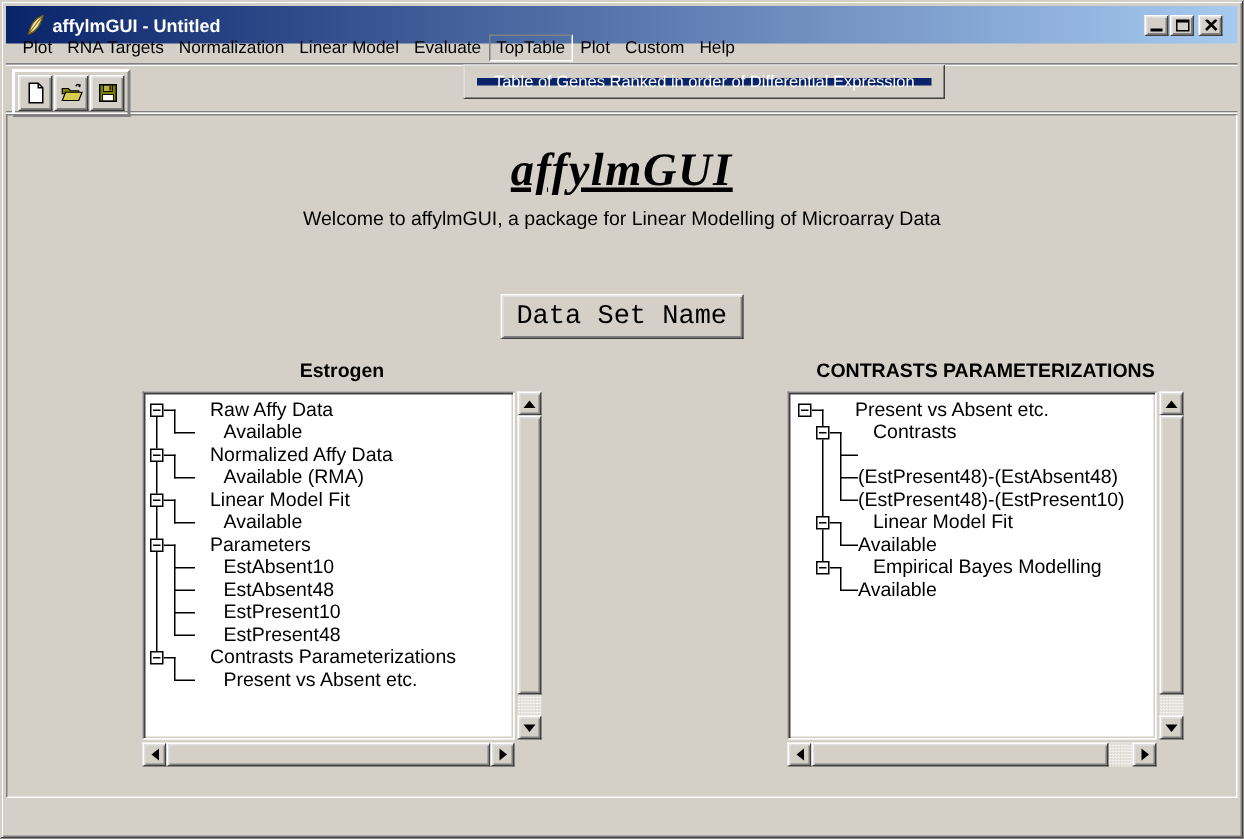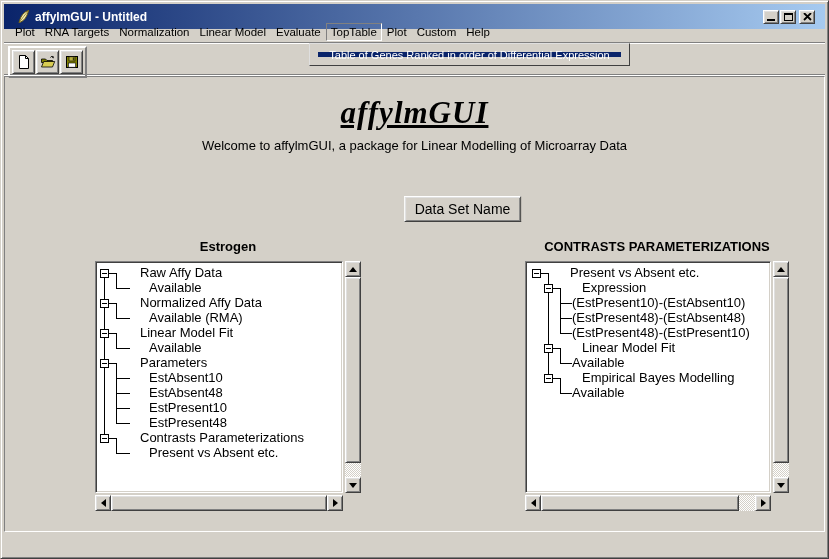--- a/index.html
+++ b/index.html
@@ -72,24 +72,24 @@
     border:1px solid;border-color:#808080 #ffffff #ffffff #808080;
   }
   .heading{
     position:absolute;top:18px;left:0;right:0;text-align:center;
     font-family:"Liberation Serif",serif;font-weight:bold;font-style:italic;
     font-size:31px;letter-spacing:1px;text-decoration:underline;
   }
   .welcome{position:absolute;top:61px;left:0;right:0;text-align:center;font-size:13px;}
   .dataset-btn{
     position:absolute;top:119px;left:50%;transform:translateX(-50%);
-    background:#d4d0c8;font-size:14px;font-family:Liberation Sans, sans-serif;
-    border:1px solid;border-color:#ffffff #404040 #404040 #ffffff;
-    box-shadow:inset 1px 1px 0 #dfdfdf, inset -1px -1px 0 #808080;
-    padding:4px 10px;white-space:nowrap;margin-left:48px;
+    background:#d4d0c8;font-size:18px;font-family:Liberation Mono, monospace;
+    border:1px solid;border-color:#ffffff #404040 #404040 #ffffff;
+    box-shadow:inset 1px 1px 0 #dfdfdf, inset -1px -1px 0 #808080;
+    padding:4px 10px;white-space:nowrap;
   }
   
   .tree-panel{position:absolute;top:162px;}
   .tree-panel.left{left:74px;padding-left:16px;}
   .tree-panel.right{left:520px;}
   .tree-title{text-align:center;font-weight:bold;font-size:13px;height:16px;margin-bottom:6px;white-space:nowrap;}
   .panel-body{display:flex;}
   .listbox{
     position:relative;background:#fff;height:232px;
     border:1px solid;border-color:#808080 #ffffff #ffffff #808080;
@@ -291,23 +291,22 @@
               <div class="tl" style="left:20px;top:9px;width:1px;height:106px"></div>
               <div class="tbox" style="left:4px;top:5px">
                 <i></i>
               </div>
               <div class="tlabel" style="left:42px;top:1px">Present vs Absent etc.</div>
               <div class="tl" style="left:25px;top:24px;width:8px;height:1px"></div>
               <div class="tl" style="left:32px;top:24px;width:1px;height:46px"></div>
               <div class="tbox" style="left:16px;top:20px">
                 <i></i>
               </div>
-              <div class="tlabel" style="left:54px;top:16px">Expression</div>
+              <div class="tlabel" style="left:54px;top:16px">Contrasts</div>
               <div class="tl" style="left:32px;top:39px;width:12px;height:1px"></div>
-              <div class="tlabel" style="left:44px;top:31px">(EstPresent10)-(EstAbsent10)</div>
               <div class="tl" style="left:32px;top:54px;width:12px;height:1px"></div>
               <div class="tlabel" style="left:44px;top:46px">(EstPresent48)-(EstAbsent48)</div>
               <div class="tl" style="left:32px;top:69px;width:12px;height:1px"></div>
               <div class="tlabel" style="left:44px;top:61px">(EstPresent48)-(EstPresent10)</div>
               <div class="tl" style="left:25px;top:84px;width:8px;height:1px"></div>
               <div class="tl" style="left:32px;top:84px;width:1px;height:16px"></div>
               <div class="tbox" style="left:16px;top:80px">
                 <i></i>
               </div>
               <div class="tlabel" style="left:54px;top:76px">Linear Model Fit</div>

